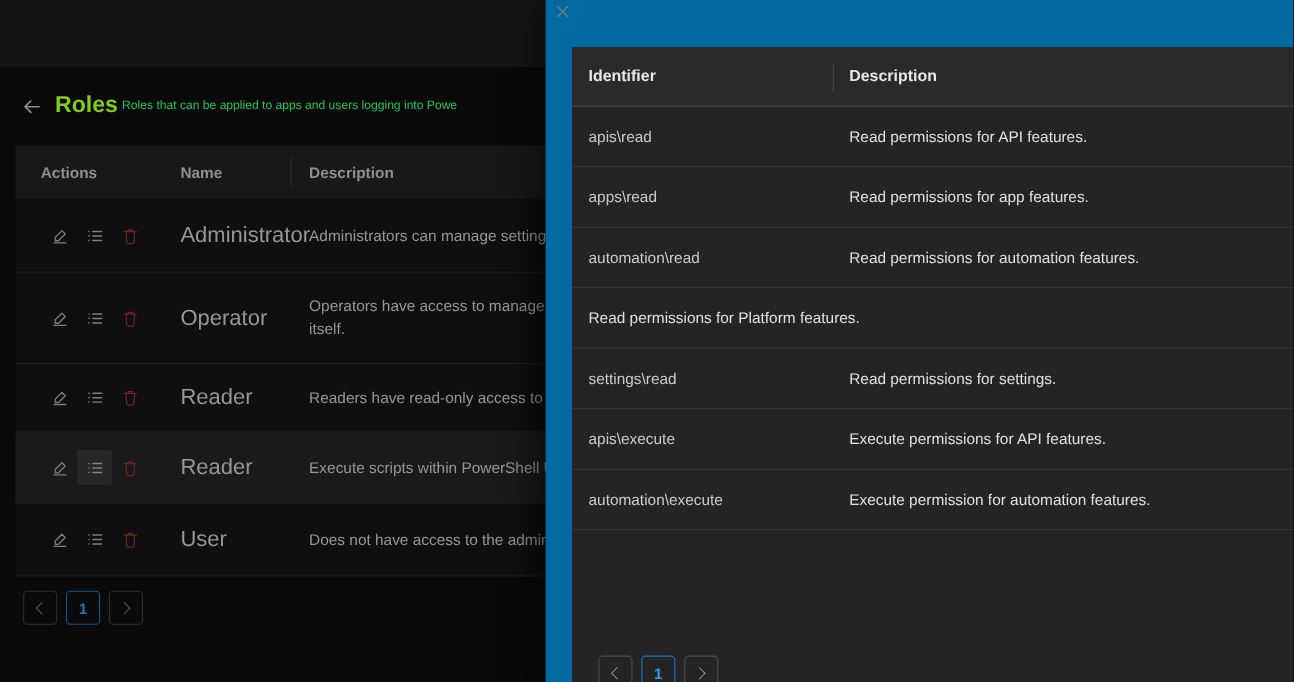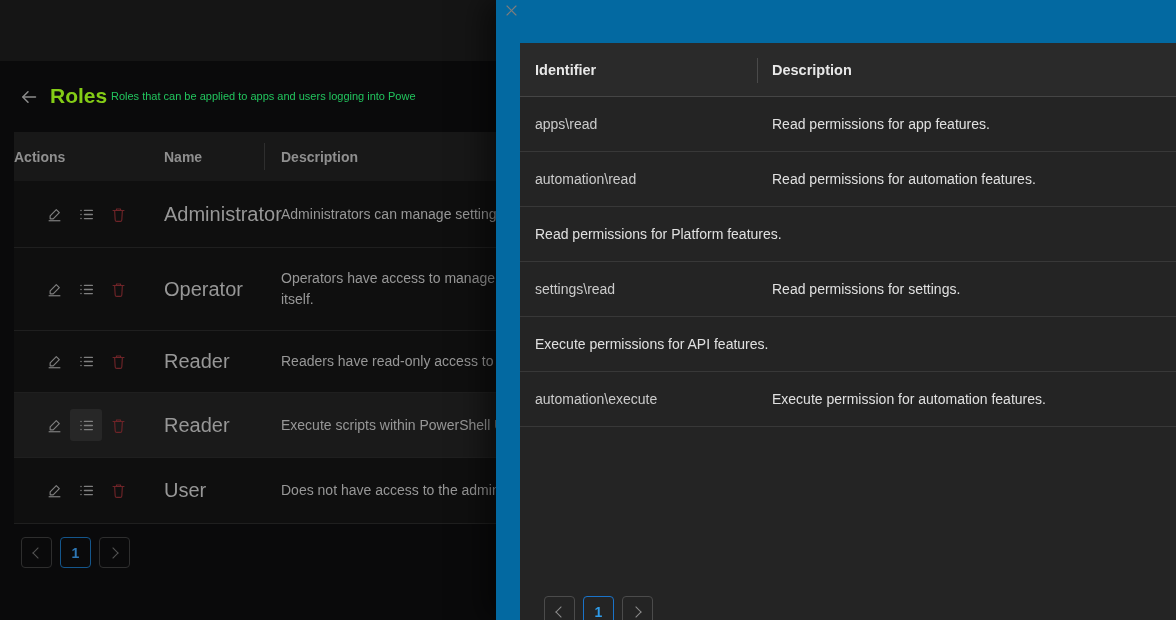--- a/index.html
+++ b/index.html
@@ -13,21 +13,21 @@
   
   .back-btn{position:absolute;left:18px;top:86px;width:22px;height:22px;background:none;border:none;
     color:#8d8d8d;display:flex;align-items:center;justify-content:center;padding:0;cursor:pointer;}
   .page-title{position:absolute;left:50px;top:84px;font-size:21px;font-weight:700;color:#84cc16;white-space:nowrap;}
   .page-subtitle{position:absolute;left:111px;top:90px;font-size:11px;color:#22c55e;white-space:nowrap;}
   
   .roles-table{position:absolute;left:14px;top:132px;right:0;background:#0f0f0f;}
   .t-head{display:grid;grid-template-columns:150px 100px 1fr;height:49px;background:#181818;
     align-items:center;position:relative;}
   .th{font-size:14px;font-weight:700;color:#8f8f8f;white-space:nowrap;}
-  .th.actions{}
+  .th.actions{padding-left:23px;}
   .th.desc{padding-left:17px;}
   .head-divider{position:absolute;left:250px;top:11px;width:1px;height:27px;background:#2e2e2e;}
   .t-row{display:grid;grid-template-columns:150px 100px 1fr;align-items:center;border-bottom:1px solid #1f1f1f;}
   .t-row.selected{background:#1a1a1a;}
   .actions-cell{display:flex;align-items:center;padding-left:24px;}
   .icon-btn{width:32px;height:32px;display:flex;align-items:center;justify-content:center;
     background:none;border:none;padding:0;border-radius:3px;color:#7f7f7f;cursor:pointer;}
   .icon-btn.delete{color:#6e2428;}
   .t-row.selected .icon-btn.permissions{background:#272727;}
   .name-cell{font-size:20px;color:#979797;white-space:nowrap;}
@@ -265,35 +265,40 @@
     </button>
 
     <div class="perm-paper">
       <div class="p-head">
         <span class="p-th">Identifier</span>
         <span class="p-th">Description</span>
         <span class="p-divider"></span>
       </div>
       <div id="perm-tbody">
           <div class="p-row">
+    <div class="p-id">apis\read</div>
+    <div class="p-desc">Read permissions for API features.</div>
+  </div>
+          <div class="p-row">
     <div class="p-id">apps\read</div>
     <div class="p-desc">Read permissions for app features.</div>
   </div>
           <div class="p-row">
     <div class="p-id">automation\read</div>
     <div class="p-desc">Read permissions for automation features.</div>
   </div>
           <div class="p-row">
     <div class="p-desc">Read permissions for Platform features.</div>
   </div>
           <div class="p-row">
     <div class="p-id">settings\read</div>
     <div class="p-desc">Read permissions for settings.</div>
   </div>
           <div class="p-row">
+    <div class="p-id">apis\execute</div>
     <div class="p-desc">Execute permissions for API features.</div>
   </div>
           <div class="p-row">
     <div class="p-id">automation\execute</div>
     <div class="p-desc">Execute permission for automation features.</div>
   </div>
         </div>
 
       <div class="pagination drawer-pag">
         <button class="pag-btn">

